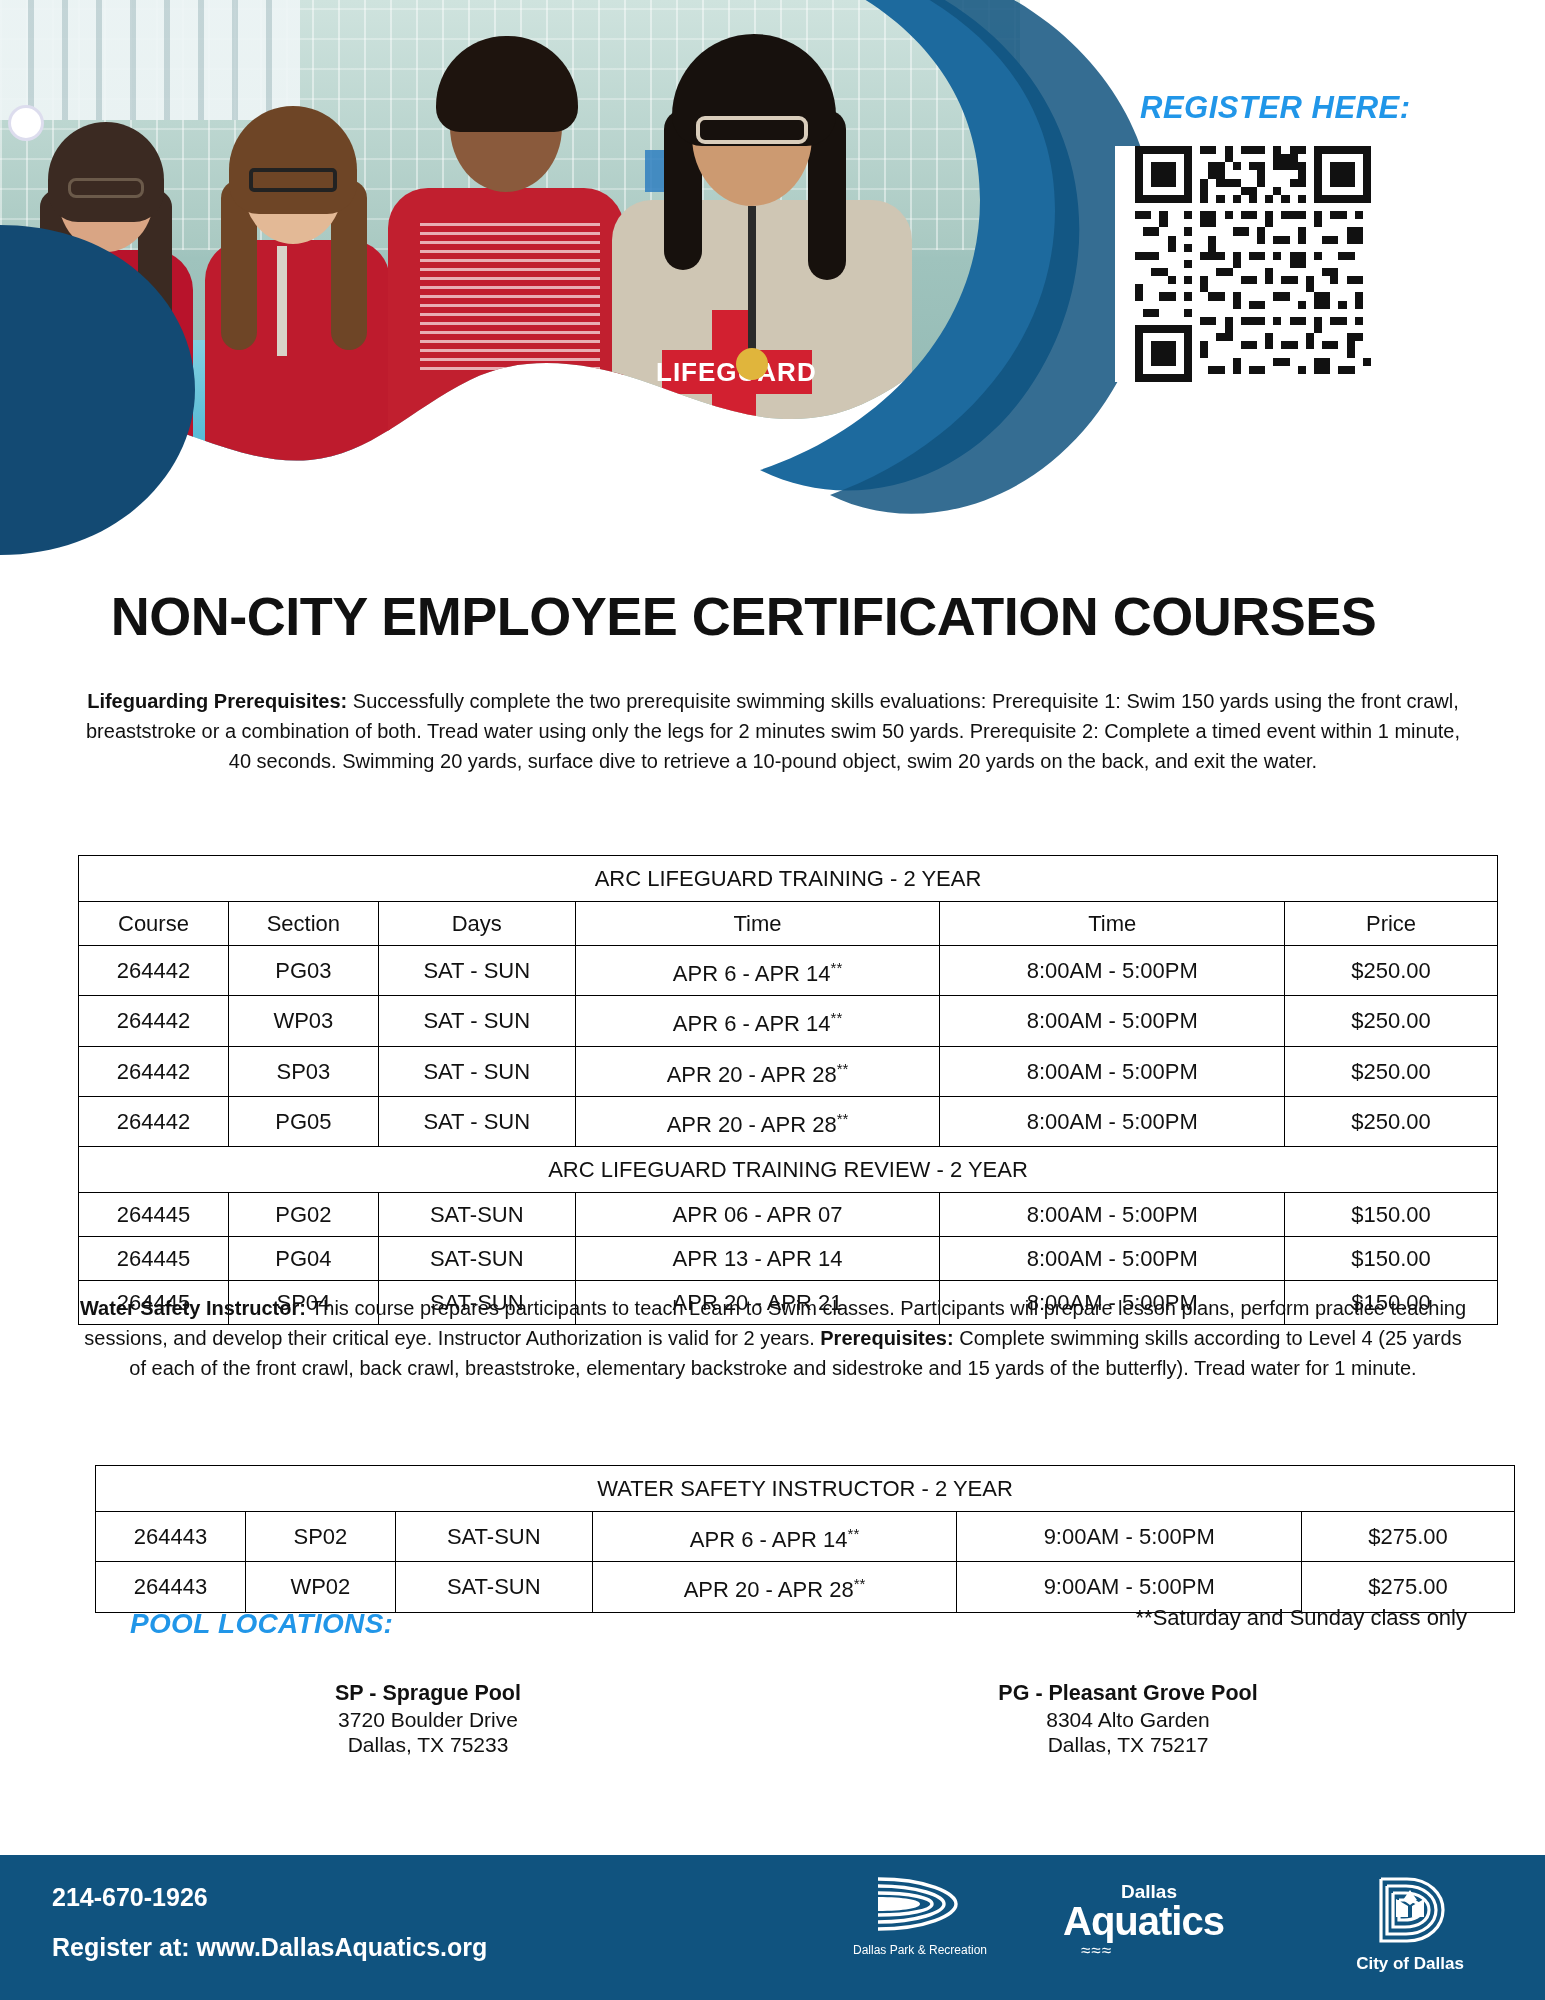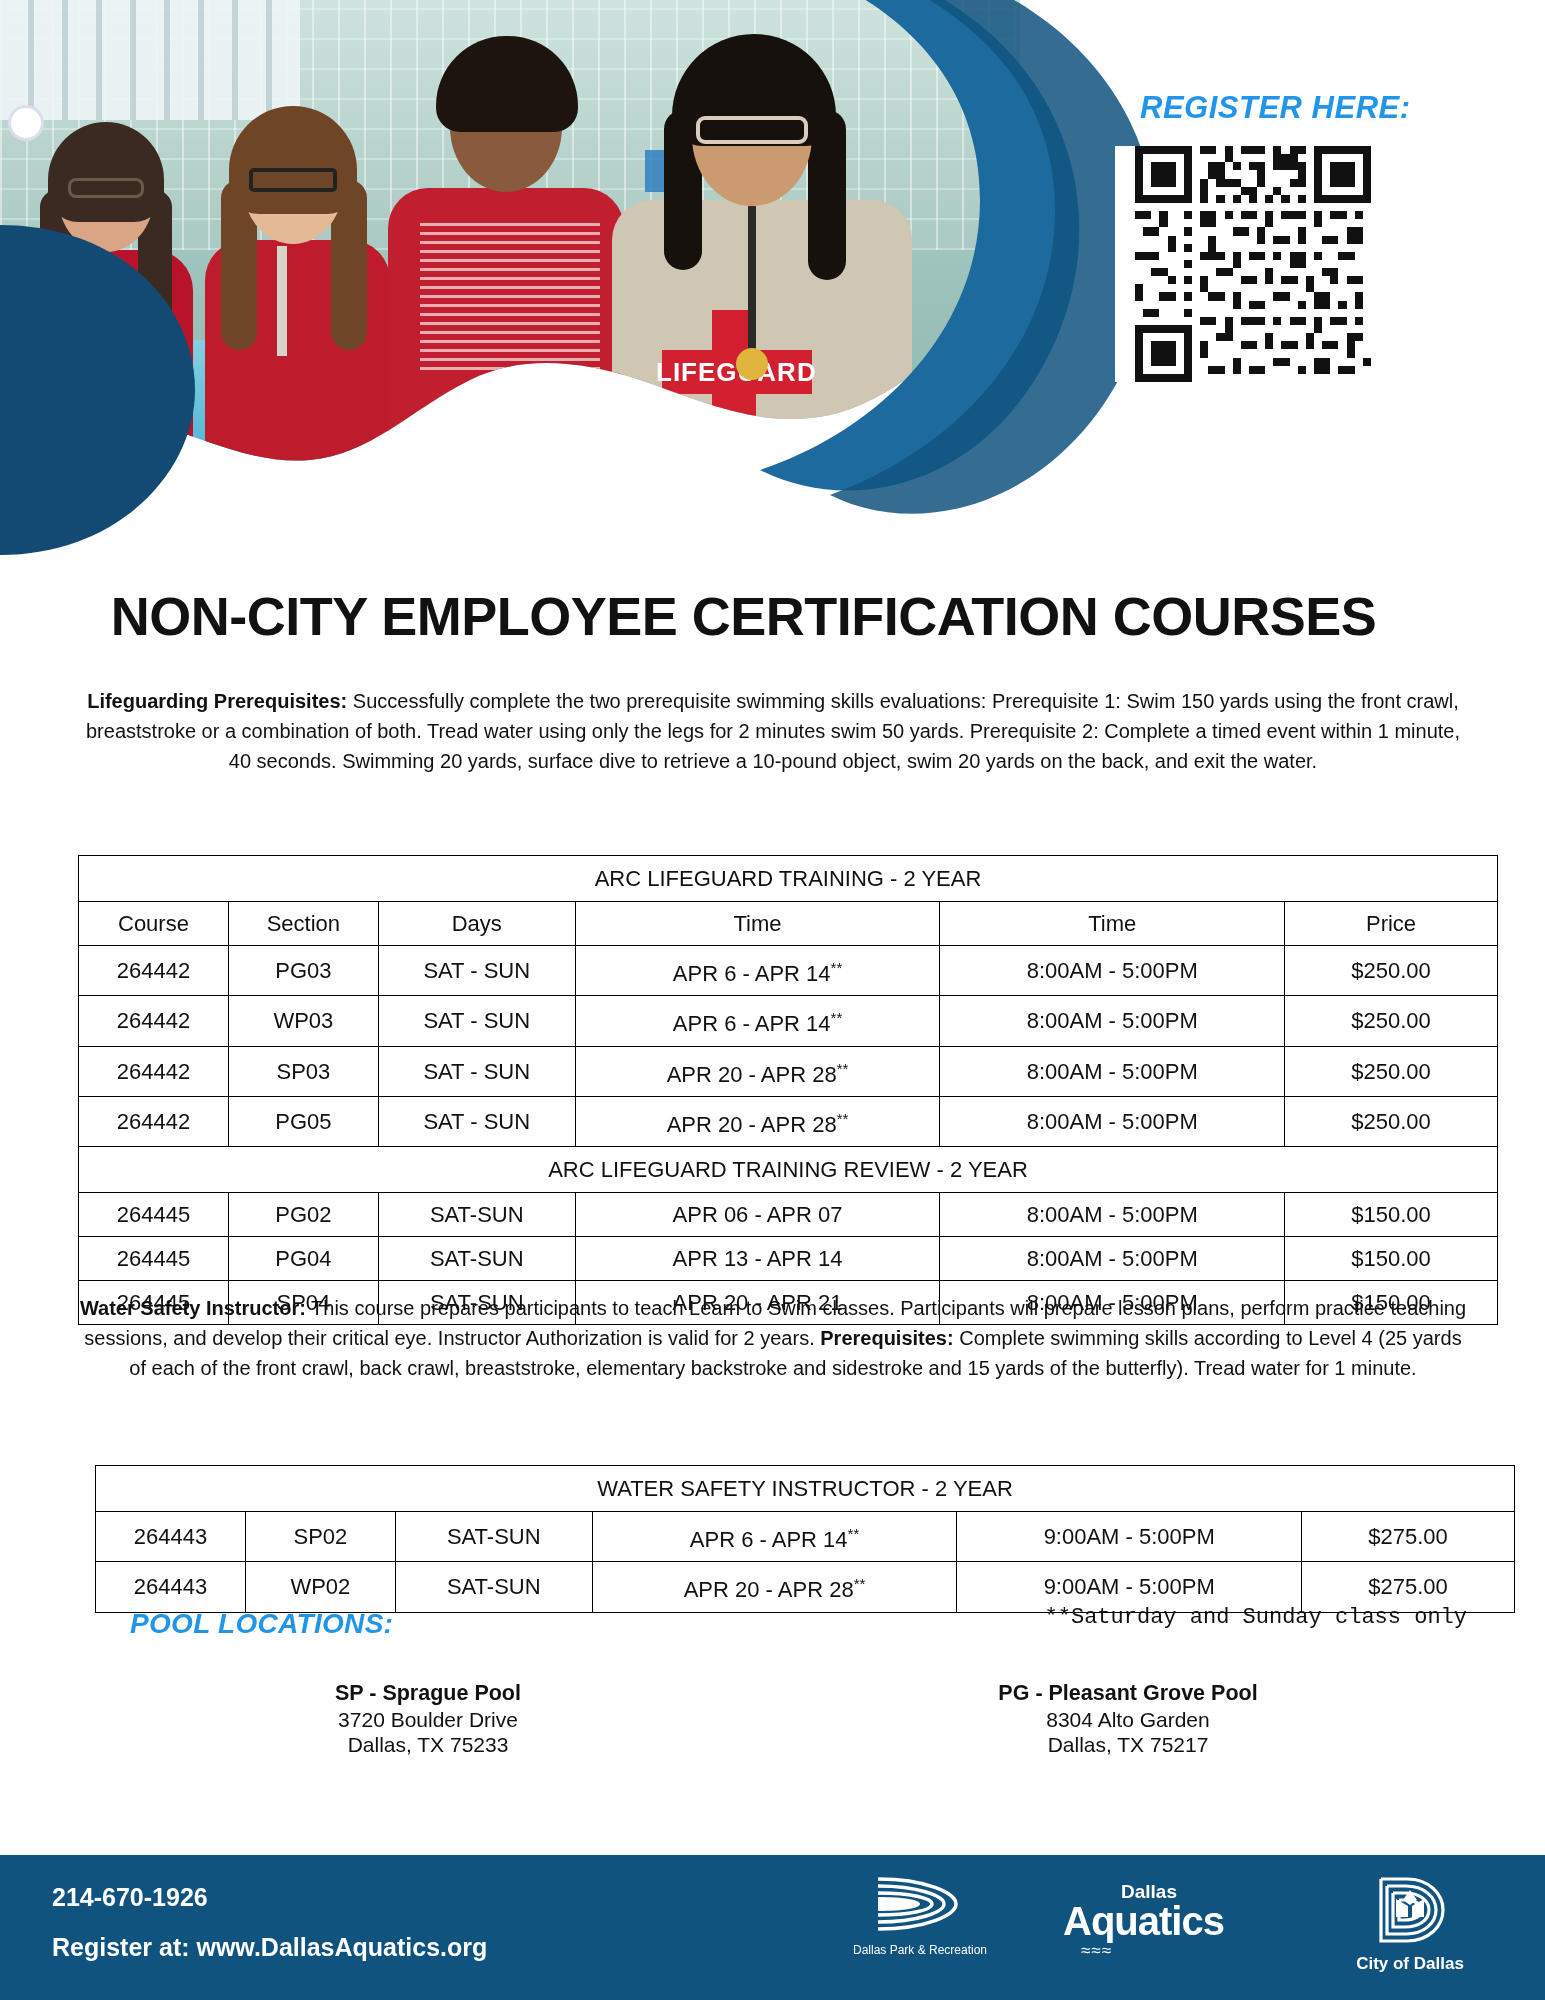--- a/index.html
+++ b/index.html
@@ -191,21 +191,21 @@
   
   .pool-head {
     position:absolute; left: 130px; top: 1608px;
     font-size: 28px; font-weight: 700; font-style: italic;
     color:#2196e8; letter-spacing:.3px;
     font-family: "Liberation Sans", sans-serif;
   }
   .sat-note {
     position:absolute; right: 78px; top: 1605px;
     font-size: 22px; color:#111;
-    font-family: Liberation Mono, monospace;
+    font-family: Liberation Sans, sans-serif;
     text-align: center;
   }
   .pools {
     position: absolute; left: 78px; top: 1680px;
     width: 1400px;
     display: flex;
   }
   .pool-col { flex: 1; text-align: center; font-family: "Liberation Sans", sans-serif; color:#111; }
   .pool-name { font-size: 21.5px; font-weight: 700; line-height: 27px; }
   .pool-addr { font-size: 21px; line-height: 25px; }

